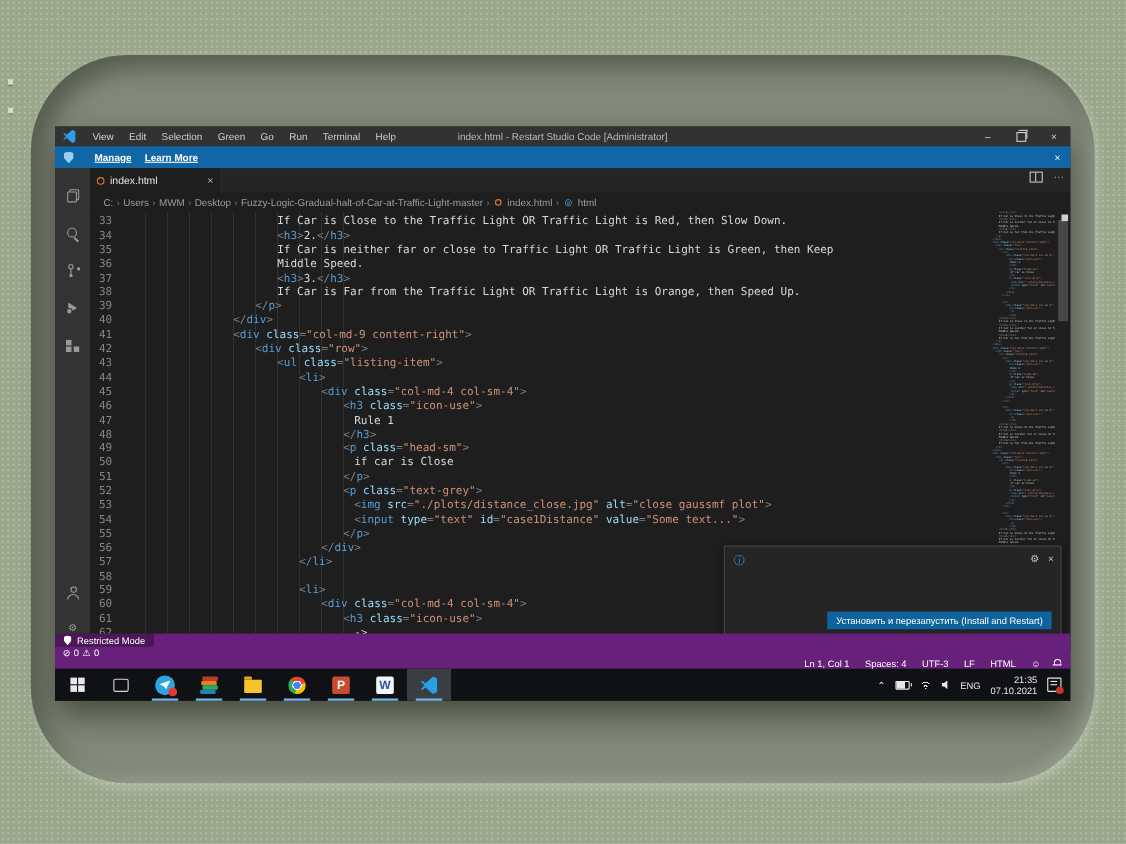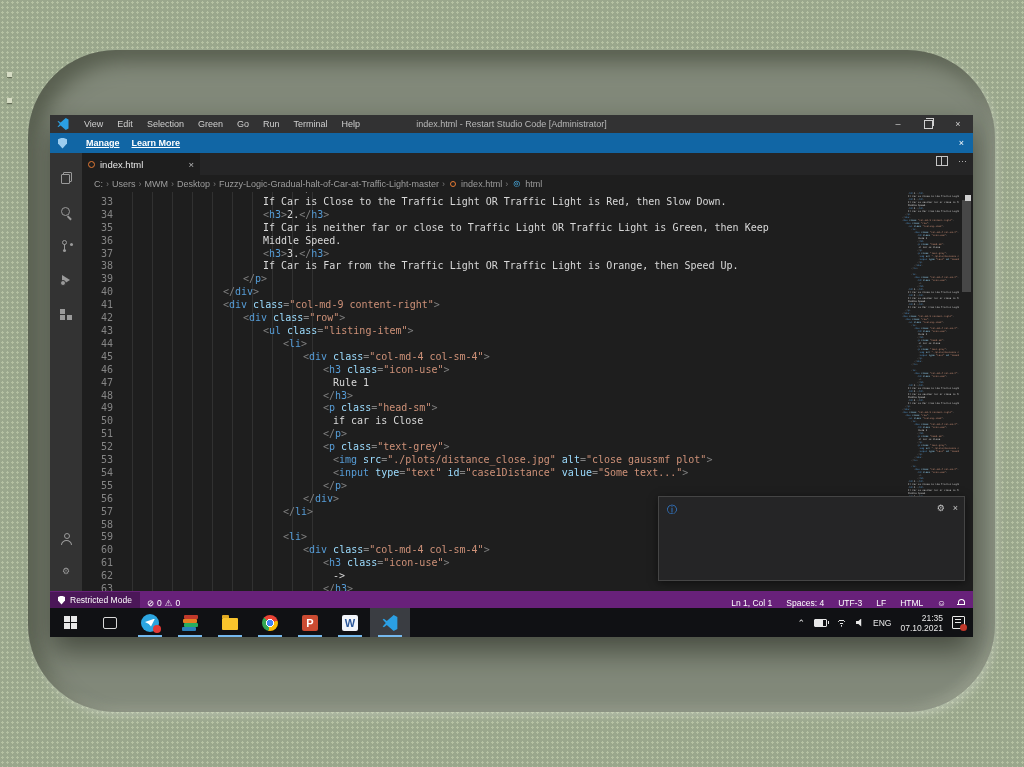--- a/index.html
+++ b/index.html
@@ -68,42 +68,42 @@
   .ico-account{width:12px;height:12px;position:relative;overflow:hidden;}
   .ico-account:before{content:"";position:absolute;left:3.5px;top:0;width:4px;height:4px;border:1px solid #9a9a9a;border-radius:50%;}
   .ico-account:after{content:"";position:absolute;left:1px;top:7px;width:9px;height:8px;border:1px solid #9a9a9a;border-radius:50%;}
 
   
   .editor{position:absolute;left:32px;top:77px;right:0;height:400px;background:#1e1e1e;overflow:hidden;}
   .guides{position:absolute;left:50px;top:0;bottom:0;width:181px;
     background:repeating-linear-gradient(to right,#313131 0 1px,transparent 1px 20px);z-index:0;}
   .codelines{position:relative;z-index:1;margin-top:-9px;font-family:"DejaVu Sans Mono",monospace;font-size:10px;line-height:12.9px;white-space:pre;}
   .cl{display:flex;}
-  .ln{display:inline-block;width:14px;margin-left:17px;text-align:right;color:#858585;flex:0 0 auto;}
+  .ln{display:inline-block;width:14px;margin-left:6px;text-align:right;color:#858585;flex:0 0 auto;}
   .lc{display:inline-block;}
   .tk-p{color:#808080}.tk-t{color:#569cd6}.tk-a{color:#9cdcfe}.tk-s{color:#ce9178}.tk-x{color:#d8d8d8}.tk-u{color:#ce9178;}
   .minimap{position:absolute;right:14px;top:0;width:72px;height:385px;overflow:hidden;z-index:2;
     font-family:"DejaVu Sans Mono",monospace;font-size:2.4px;line-height:3px;white-space:pre;opacity:.95;}
   .mm-line{height:3px;}
   .vscroll{position:absolute;right:0;top:0;width:13px;bottom:0;z-index:3;}
   .vthumb{position:absolute;left:2px;top:8px;width:9px;height:92px;background:rgba(121,121,121,.45);}
   .ov-mark{position:absolute;right:2px;top:3px;width:6px;height:6px;background:#cfcfcf;z-index:4;}
 
   
   .toast{position:absolute;right:8px;bottom:56px;width:305px;height:83px;background:#252526;border:1px solid #454545;
     box-shadow:0 2px 8px rgba(0,0,0,.5);z-index:10;color:#ccc;font-size:8.5px;}
   .toast-head{display:flex;padding:6px 6px 0 8px;}
   .toast-info{color:#3794ff;font-size:10px;margin-right:6px;flex:0 0 auto;}
   .toast-msg{line-height:12px;width:215px;}
   .toast-icons{margin-left:auto;display:flex;gap:8px;color:#c5c5c5;font-size:9px;}
   .toast-btnrow{position:absolute;right:8px;bottom:8px;}
   .toast-btn{background:#0e639c;color:#fff;border:none;font-size:8.5px;padding:3px 8px;font-family:"Liberation Sans",sans-serif;}
 
   
-  .statusbar{position:absolute;left:0;bottom:29px;width:100%;height:17px;background:#68217a;color:#fff;display:flex;align-items:flex-end;font-size:8.5px;z-index:11;}
+  .statusbar{position:absolute;left:0;bottom:29px;width:100%;height:32px;background:#68217a;color:#fff;display:flex;align-items:flex-start;font-size:8.5px;z-index:11;flex-direction:column;}
   .sb-restricted{background:rgba(0,0,0,.28);height:16px;display:flex;align-items:center;padding:0 8px;}
   .sb-shield{width:7px;height:9px;background:#fff;clip-path:polygon(50% 0,100% 17%,100% 55%,50% 100%,0 55%,0 17%);margin-right:5px;}
   .sb-item{margin:0 7px;display:flex;align-items:center;gap:3px;white-space:nowrap;}
   .sb-right{margin-left:auto;display:flex;align-items:center;}
   .ico-bell{width:8px;height:8px;position:relative;margin:0 8px 0 4px;}
   .ico-bell:before{content:"";position:absolute;left:1px;top:0;width:5px;height:5px;border:1px solid #fff;border-bottom:none;border-radius:4px 4px 0 0;}
   .ico-bell:after{content:"";position:absolute;left:0;top:5px;width:8px;height:1px;background:#fff;box-shadow:3px 2px 0 -1.5px #fff;}
 
   
   .taskbar{position:absolute;left:0;bottom:0;width:100%;height:29px;background:#101114;display:flex;align-items:center;z-index:12;}
@@ -236,20 +236,23 @@
     </div>
 
     <div class="toast">
       <div class="toast-head">
         <span class="toast-info">ⓘ</span>
         <span class="toast-icons">
           <span>⚙</span>
           <span>×</span>
         </span>
       </div>
+      <div class="toast-btnrow">
+        <button class="toast-btn">Установить и перезапустить (Install and Restart)</button>
+      </div>
     </div>
 
     <div class="statusbar">
       <div class="sb-restricted">
         <span class="sb-shield"></span>
         <span>Restricted Mode</span>
       </div>
       <div class="sb-item">
         <span>⊘</span>
           <span>0</span>

